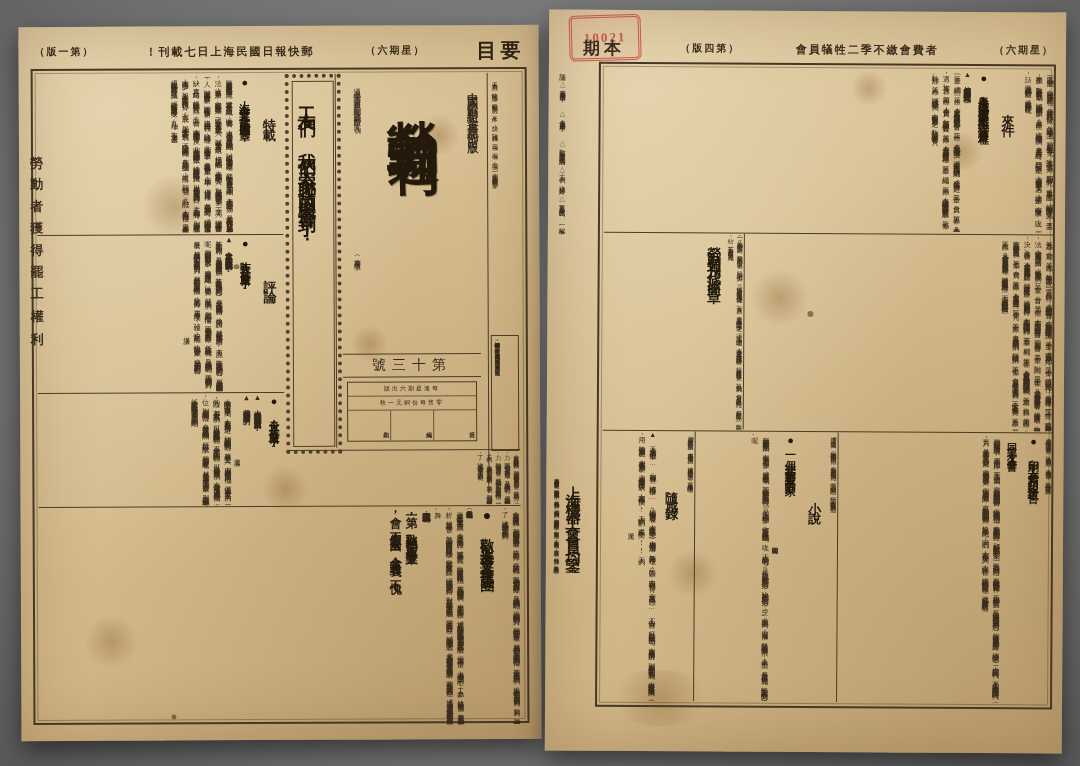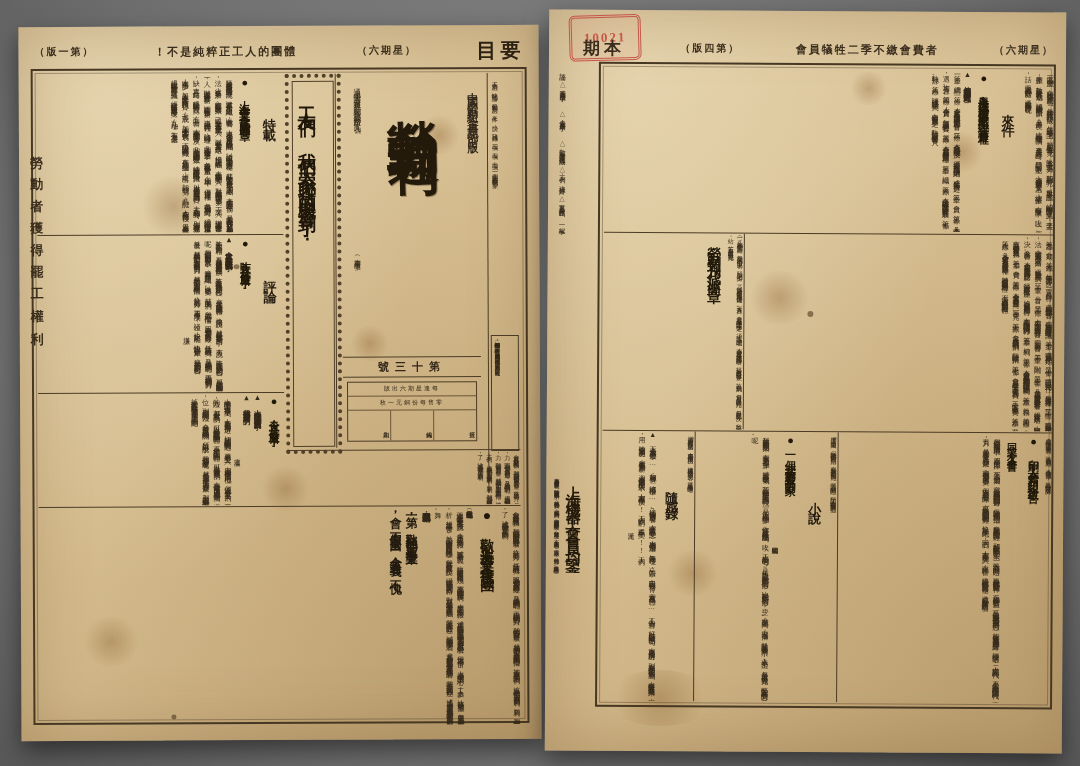--- a/index.html
+++ b/index.html
@@ -42,21 +42,21 @@
   .contents-col .list{font-size:6px;letter-spacing:1px;line-height:9px;padding:4px 2px;}
   .contents-col .notice{border:1px solid #4c3c26;margin:4px 2px;padding:2px;font-size:5.5px;line-height:8px;}
   .masthead{position:absolute;display:flex;flex-direction:column;border-left:1px solid #4c3c26;}
   .mast-top{display:flex;flex:1;}
   .addr{width:26px;font-size:7.5px;letter-spacing:2px;padding-top:8px;line-height:10px;}
   .title-col{width:88px;font-size:52px;font-weight:800;letter-spacing:9px;
        font-family:"DejaVu Serif",serif;transform:rotate(-1.5deg);color:#241a0c;
        text-shadow:1px 1px 0 rgba(40,25,10,.35);padding-top:4px;}
   .pub{width:30px;font-size:11px;font-weight:700;letter-spacing:5px;padding-top:10px;}
   .issue-note{font-size:6.5px;letter-spacing:1px;padding-top:120px;}
-  .issue-no{text-align:center;font-size:11px;font-weight:700;letter-spacing:6px;
+  .issue-no{text-align:center;font-size:14px;font-weight:400;letter-spacing:6px;
        border-top:1px solid #4c3c26;border-bottom:1px solid #4c3c26;padding:2px 0;margin:2px 6px;}
   .imprint{margin:2px 10px 6px 10px;border:1px solid #4c3c26;}
   .imp-line{font-size:6px;text-align:center;letter-spacing:2px;border-bottom:1px solid #6b5638;padding:2px 0;}
   .staff{display:flex;height:30px;}
   .staff>div{flex:1;border-left:1px solid #6b5638;font-size:6px;padding:3px 0 0 0;text-align:center;}
   .staff>div:first-child{border-left:none;}
   .hl-box{position:absolute;border:4px dotted #51402a;outline:1px solid #51402a;outline-offset:-8px;
        overflow:hidden;}
   .hl-box .txt{font-size:18px;font-weight:800;letter-spacing:7px;line-height:23px;padding:14px 6px;color:#1f170a;}
   .stamp{position:absolute;border:3px double #c2453a;border-radius:6px;color:#c2453a;
@@ -78,21 +78,21 @@
   <div class="stain" style="left:120px;top:150px;width:70px;height:60px;"></div>
   <div class="stain" style="left:240px;top:440px;width:50px;height:46px;"></div>
   <div class="stain" style="left:60px;top:590px;width:60px;height:50px;"></div>
   <div class="stain" style="left:398px;top:90px;width:44px;height:40px;"></div>
   <div class="stain" style="left:330px;top:300px;width:40px;height:36px;"></div>
   <div class="speck" style="left:214px;top:238px;width:6px;height:5px;"></div>
   <div class="speck" style="left:150px;top:688px;width:5px;height:5px;"></div>
 
   <div class="hdr" style="left:16px;right:14px;top:12px;height:26px;">
     <span>（版一第）</span>
-    <span class="slogan">！不是純粹正工人的團體</span>
+    <span class="slogan">！刊載七日上海民國日報快郵</span>
     <span>（六期星）</span>
     <span class="big-label">目要</span>
   </div>
 
   <div class="frame" style="left:12px;right:12px;top:42px;bottom:16px;"></div>
 
   <div class="margin-slogan v" style="left:8px;top:118px;height:330px;">勞動者獲得罷工權利</div>
 
   <div class="contents-col" style="left:468px;top:48px;width:32px;height:420px;">
     <div class="list v" style="height:250px;">工會消息　快郵代論　勞動界消息　來件　小說　隨感錄　三欄　五欄　十二欄　「一個悲苦的青年勞動家」</div>

